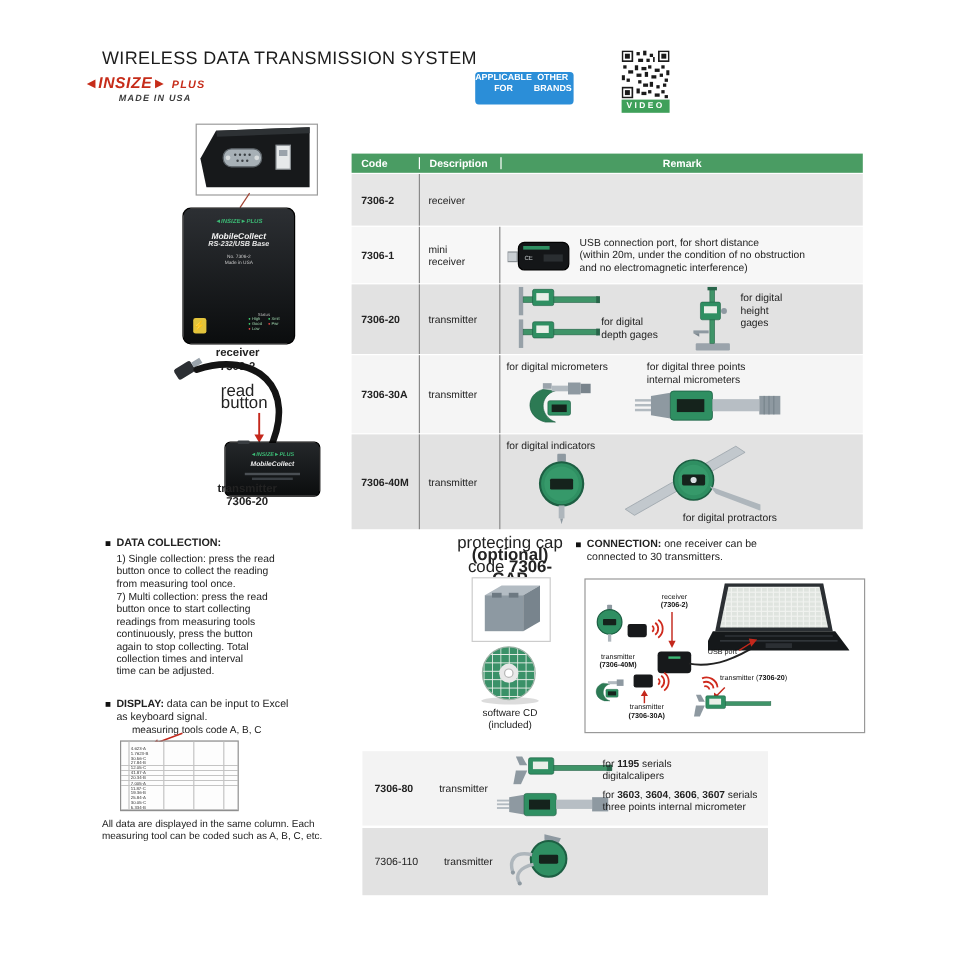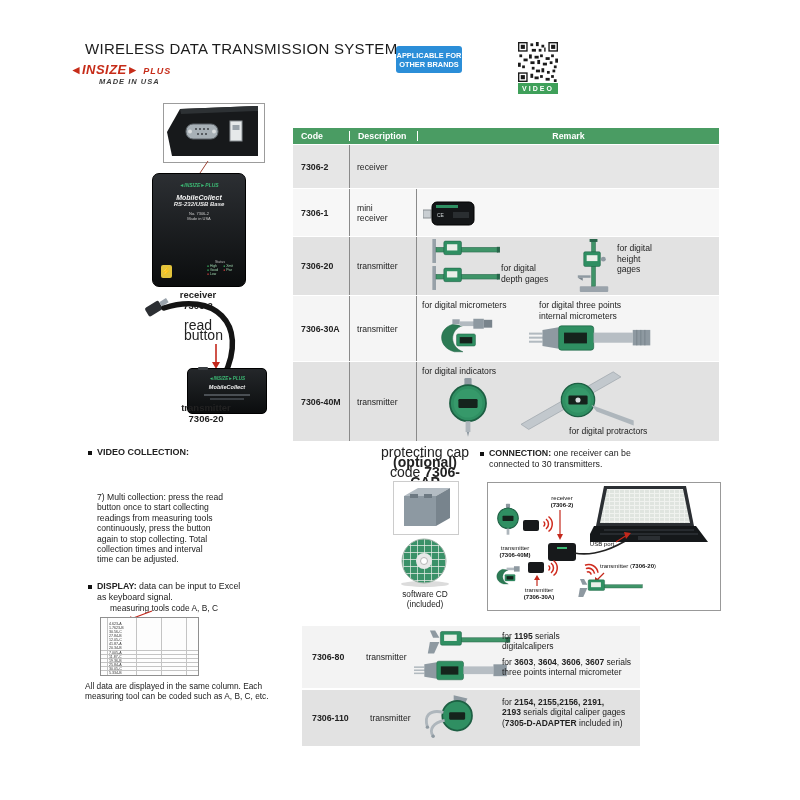--- a/index.html
+++ b/index.html
@@ -33,21 +33,21 @@
 <div class="canvas">
 
   <div class="abs" style="left:85px;top:40px;font-size:15px;font-weight:normal;letter-spacing:.3px;color:#1c1c1c">WIRELESS DATA TRANSMISSION SYSTEM</div>
 
   <div class="abs" style="left:70px;top:60px;color:#c62c19;font-style:italic;font-weight:bold">
     <span style="font-size:12px">◄</span><span style="font-size:13px;letter-spacing:.5px">INSIZE</span><span style="font-size:12px">►</span>
     <span style="font-size:9px;letter-spacing:1px">PLUS</span>
   </div>
   <div class="abs" style="left:99px;top:77px;font-size:7.5px;font-weight:bold;font-style:italic;color:#3c3c3c;letter-spacing:1px">MADE IN USA</div>
 
-  <div class="abs ctr" style="left:396px;top:46px;width:66px;height:27px;background:#2b8ed8;border-radius:3px;color:#fff;font-weight:bold;font-size:7.4px;line-height:9px;display:flex;flex-direction:column;justify-content:center">
+  <div class="abs ctr" style="left:396px;top:60px;width:82px;height:27px;background:#2b8ed8;border-radius:3px;color:#fff;font-weight:bold;font-size:7.4px;line-height:9px;display:flex;flex-direction:row;justify-content:center">
     <div>APPLICABLE FOR</div>
     <div>OTHER BRANDS</div>
   </div>
 
   <svg class="abs" style="left:518px;top:42px" width="40" height="40" viewBox="0 0 29 29">
     <rect width="29" height="29" fill="#fff"></rect>
     <g fill="#1a1a1a">
       <rect x="0" y="0" width="7" height="7"></rect>
         <rect x="22" y="0" width="7" height="7"></rect>
         <rect x="0" y="22" width="7" height="7"></rect>
@@ -188,20 +188,23 @@
       <div class="c-desc">mini
 receiver</div>
       <div class="c-rem" style="display:flex;align-items:center">
         <svg style="margin-left:6px" width="52" height="28" viewBox="0 0 52 28">
           <rect x="0" y="11" width="8" height="8" fill="#c9ced2" stroke="#8a9094"></rect>
           <rect x="9" y="3" width="42" height="23" rx="5" fill="#141618" stroke="#000"></rect>
           <rect x="13" y="6" width="22" height="3" fill="#2f8f62"></rect>
           <text x="14" y="18" font-size="5" fill="#cfd4d6" font-family="Liberation Sans">CE</text>
           <rect x="30" y="13" width="16" height="6" fill="#2a2e31"></rect>
         </svg>
+        <div class="pre" style="margin-left:8px">USB connection port, for short distance
+(within 20m, under the condition of no obstruction
+and no electromagnetic interference)</div>
       </div>
     </div>
 
     <div class="trow bg3" style="height:58px">
       <div class="c-code">7306-20</div>
       <div class="c-desc">transmitter</div>
       <div class="c-rem">
         <svg class="abs" style="left:6px;top:2px" width="78" height="24" viewBox="0 0 150 46">
           <rect x="18" y="0" width="7" height="46" fill="#97a1a8"></rect>
             <rect x="25" y="16" width="119" height="9" fill="#3f9468" stroke="#28654a" stroke-width="1"></rect>
@@ -286,21 +289,24 @@
           <rect x="80" y="43" width="30" height="14" rx="2" fill="#15231c"></rect>
           <polygon points="116,58 182,82 182,90 124,68" fill="#aeb6bc"></polygon>
           <circle cx="95" cy="50" r="4" fill="#d9dee1"></circle>
         </svg>
         <div class="abs" style="left:152px;top:64px">for digital protractors</div>
       </div>
     </div>
   </div>
 
   <div class="abs bullet" style="left:88px;top:451px"></div>
-  <div class="abs" style="left:97px;top:447px;font-size:9px;font-weight:bold">VIDEO COLLECTION:</div>
+  <div class="abs" style="left:97px;top:447px;font-size:9px;font-weight:bold">DATA COLLECTION:</div>
+  <div class="abs pre t" style="left:97px;top:460px;width:200px">1) Single collection: press the read
+button once to collect the reading
+from measuring tool once.</div>
   <div class="abs pre t" style="left:97px;top:492px;width:200px">7) Multi collection: press the read
 button once to start collecting
 readings from measuring tools
 continuously, press the button
 again to stop collecting. Total
 collection times and interval
 time can be adjusted.</div>
 
   <div class="abs bullet" style="left:88px;top:585px"></div>
   <div class="abs pre" style="left:97px;top:581px;width:210px;font-size:8.8px;line-height:10.6px"><span class="b">DISPLAY:</span><span> data can be input to Excel
@@ -483,29 +489,26 @@
       <rect x="44" y="4" width="52" height="36" rx="4" fill="#2f8f62" stroke="#1d5f43"></rect>
         <rect x="52" y="14" width="34" height="16" fill="#15231c"></rect>
       <rect x="96" y="14" width="58" height="15" fill="#b7bec4"></rect>
         <rect x="154" y="10" width="26" height="23" fill="#8e99a1"></rect>
     </svg>
     <div class="abs pre" style="left:200px;top:31px;font-size:8.5px;line-height:10.3px"><span>for </span><span class="b">3603</span><span>, </span><span class="b">3604</span><span>, </span><span class="b">3606</span><span>, </span><span class="b">3607</span><span> serials
 three points internal micrometer</span></div>
   </div>
 
   <div class="abs" style="left:302px;top:690px;width:338px;height:56px;background:#e2e2e2">
-    <div class="abs" style="left:10px;top:23px;font-size:8.8px;font-weight:bold">7306-110</div>
+    <div class="abs" style="left:10px;top:23px;font-size:8.8px;font-weight:normal">7306-110</div>
     <div class="abs" style="left:68px;top:23px;font-size:8.6px">transmitter</div>
     <svg class="abs" style="left:118px;top:4px" width="64" height="48" viewBox="0 0 110 84">
       <polygon points="58,2 82,8 78,16 58,10" fill="#8e99a1"></polygon>
       <circle cx="64" cy="38" r="26" fill="#2f8f62" stroke="#1d5f43" stroke-width="3"></circle>
       <rect x="50" y="32" width="28" height="13" rx="2" fill="#15231c"></rect>
       <path d="M40,32 C14,26 6,40 12,58" stroke="#aeb6bc" stroke-width="5" fill="none"></path>
       <path d="M42,46 C22,50 14,62 22,74" stroke="#aeb6bc" stroke-width="5" fill="none"></path>
       <circle cx="12" cy="58" r="3" fill="#8e99a1"></circle>
         <circle cx="22" cy="74" r="3" fill="#8e99a1"></circle>
     </svg>
-    <div class="abs pre" style="left:200px;top:7px;font-size:8.5px;line-height:10.3px"><span>for </span><span class="b">2154, 2155,2156, 2191,</span><span>
-</span><span class="b">2193</span><span> serials digital caliper gages
-(</span><span class="b">7305-D-ADAPTER</span><span> included in)</span></div>
   </div>
 
 </div>
 
 </body></html>

